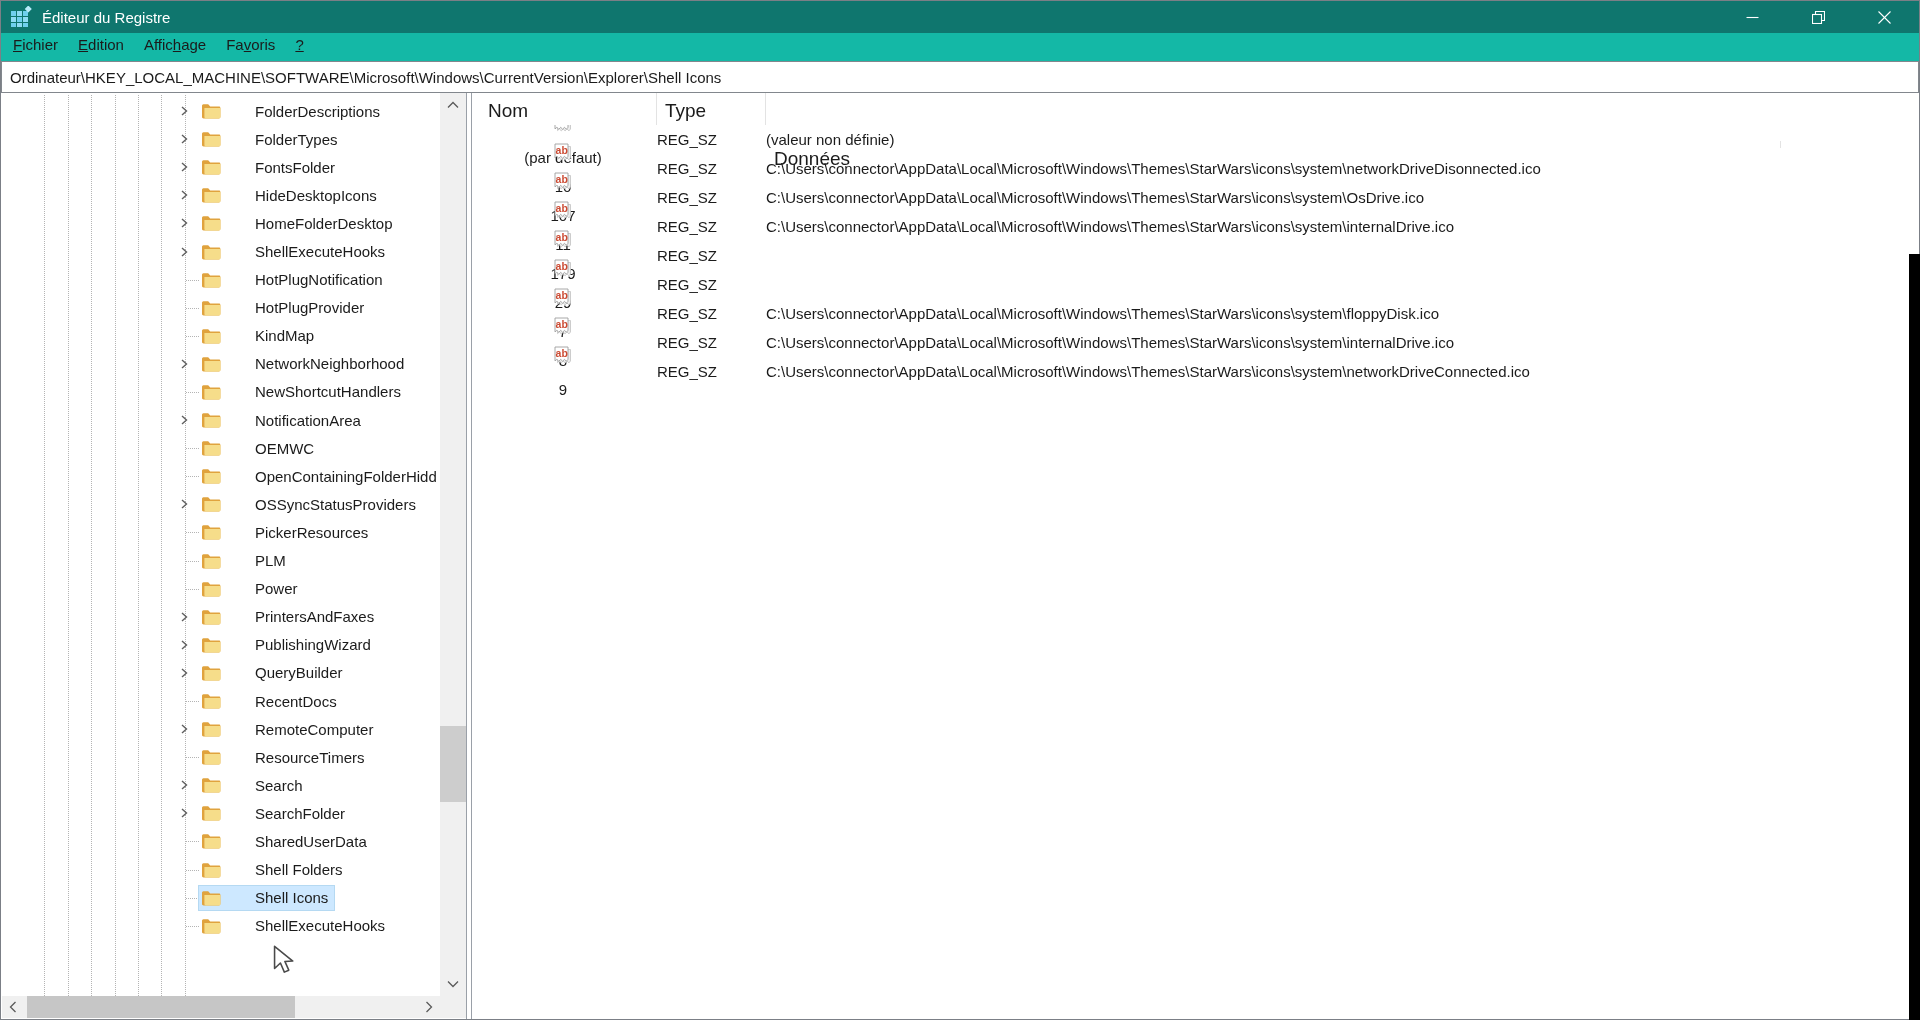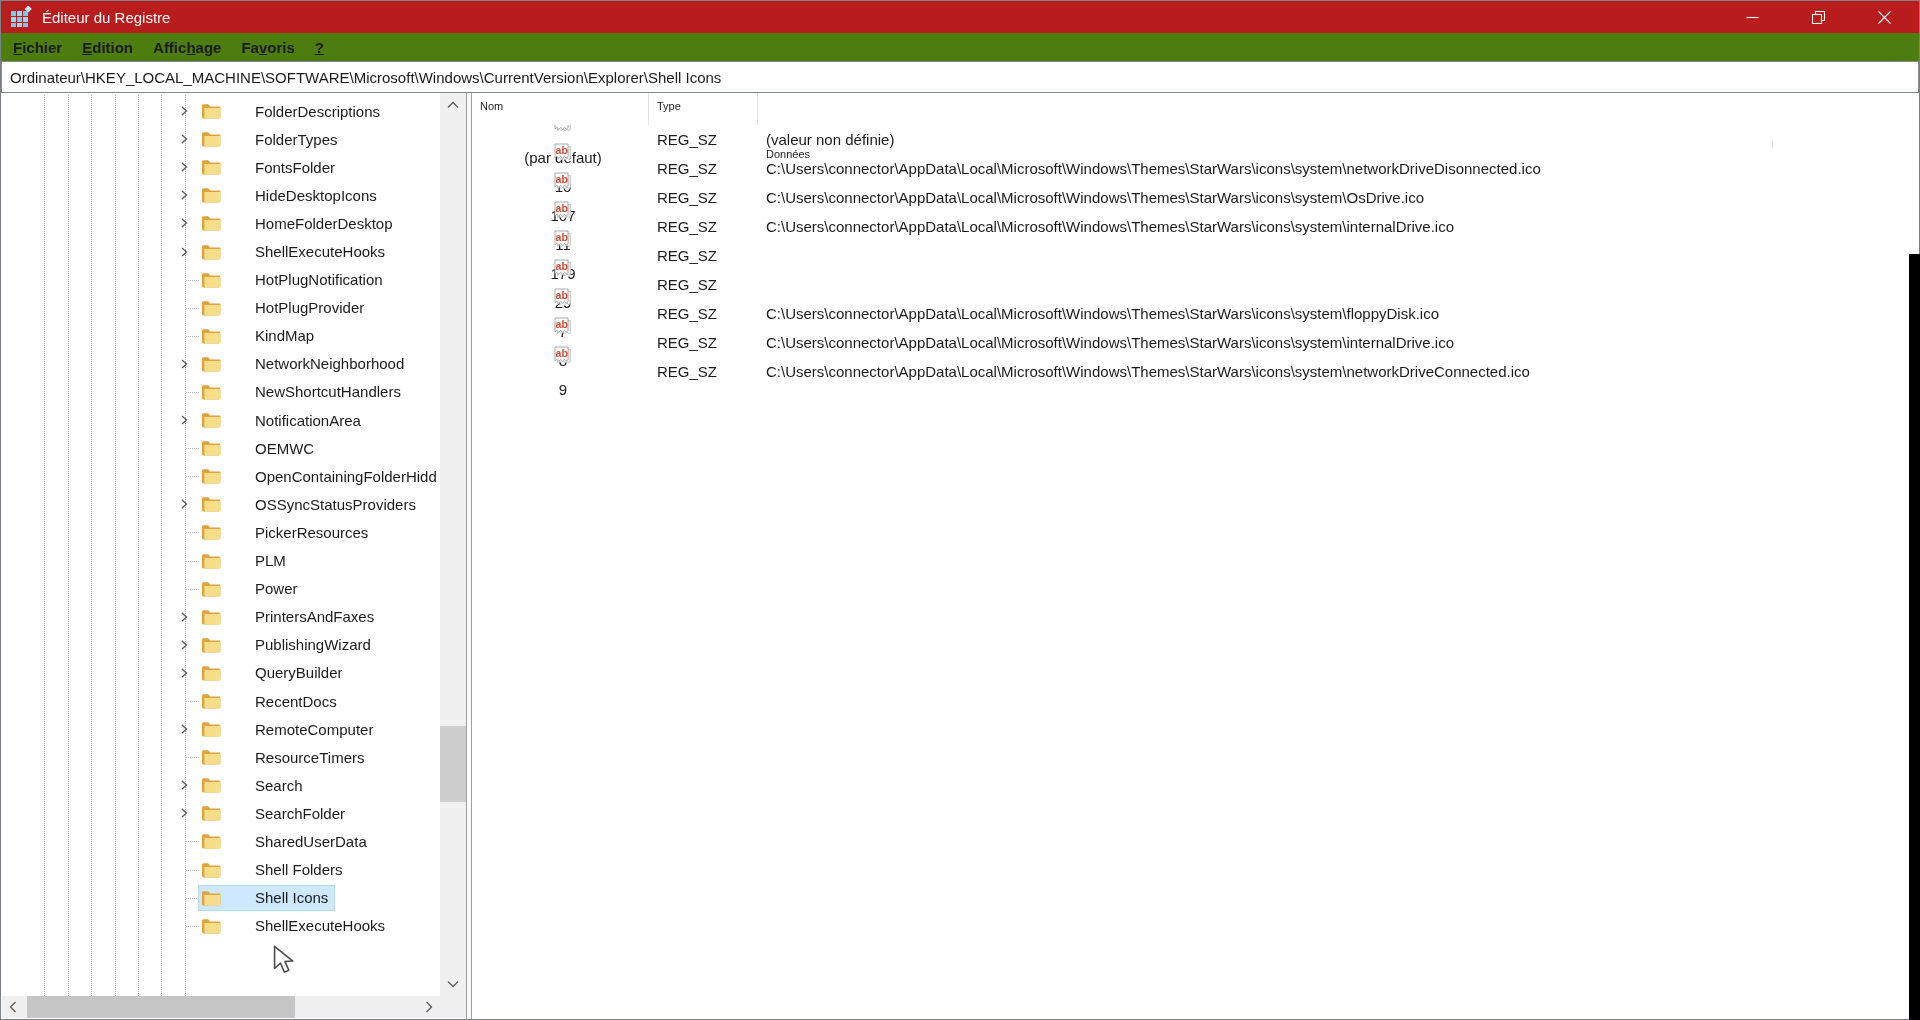--- a/index.html
+++ b/index.html
@@ -2,30 +2,30 @@
 <html><head>
 <meta charset="utf-8">
 <style>
   html,body{margin:0;padding:0;}
   body{width:1920px;height:1020px;overflow:hidden;background:#fff;
        font-family:"Liberation Sans",sans-serif;color:#1b1b1b;}
   .window{position:absolute;left:0;top:0;width:1920px;height:1020px;
           border:1px solid #7b7f86;box-sizing:border-box;background:#fff;}
 
   
-  .titlebar{position:absolute;left:0;top:0;width:100%;height:32px;background:#b91c1c;
+  .titlebar{position:absolute;left:0;top:0;width:100%;height:32px;background:#0f766e;
             display:flex;align-items:center;}
   .app-icon{margin-left:9px;display:flex;}
   .title{color:#fff;font-size:15px;margin-left:10px;white-space:nowrap;}
   .win-controls{position:absolute;right:2px;top:0;height:32px;display:flex;}
   .win-btn{width:66px;height:32px;display:flex;align-items:center;justify-content:center;}
 
   
-  .menubar{position:absolute;left:0;top:32px;width:100%;height:28px;background:#4d7c0f;
-           display:flex;align-items:center;font-size:15px;font-weight:bold;}
+  .menubar{position:absolute;left:0;top:32px;width:100%;height:28px;background:#14b8a6;
+           display:flex;align-items:flex-start;font-size:15px;}
   #menu-items{display:flex;align-items:center;margin-left:2px;}
   .menu-item{padding:3px 10px;}
   .accel{text-decoration:underline;}
 
   
   .addressbar{position:absolute;left:0;top:60px;width:1918px;height:32px;background:#fff;
               border:1px solid #82878d;box-sizing:border-box;display:flex;align-items:center;
               padding-left:8px;font-size:15px;white-space:nowrap;}
 
   
@@ -49,21 +49,21 @@
   .vsb .arr{position:absolute;left:0;width:26px;height:24px;display:flex;align-items:center;justify-content:center;}
   .vsb-thumb{position:absolute;left:0;top:633px;width:26px;height:76px;background:#cdcdcd;}
   .hsb{position:absolute;left:0;top:903px;width:438px;height:22px;background:#f0f0f0;}
   .hsb .arr{position:absolute;top:0;width:22px;height:22px;display:flex;align-items:center;justify-content:center;}
   .hsb-thumb{position:absolute;left:25px;top:0;width:268px;height:22px;background:#c6c6c6;}
   .sb-corner{position:absolute;left:438px;top:903px;width:26px;height:22px;background:#f0f0f0;}
 
   
   .listpane{position:absolute;left:470px;top:92px;width:1447px;height:926px;background:#fff;
             border-left:1px solid #9aa0a8;box-sizing:border-box;}
-  .lheader{position:absolute;left:0;top:0;right:0;height:32px;display:flex;font-size:11px;justify-content:space-between;}
+  .lheader{position:absolute;left:8px;top:0;right:0;height:32px;display:flex;font-size:19px;justify-content:space-between;}
   .hcell{box-sizing:border-box;padding:7px 0 0 8px;border-right:1px solid #e3e3e3;}
   .hc-nom{width:177px;}
   .hc-type{width:109px;}
   .hc-data{width:1015px;margin-top:48px;}
   .hc-rest{flex:1;border-right:none;}
   #list-rows{position:absolute;left:0;top:32px;right:0;bottom:0;overflow:hidden;}
   .lrow{display:flex;height:29px;align-items:center;font-size:15px;}
   .cell{box-sizing:border-box;white-space:nowrap;overflow:hidden;}
   .cell-name{width:177px;display:flex;align-items:center;padding-left:5px;gap:15px;flex-direction:column;}
   .cell-type{width:109px;padding-left:8px;}

